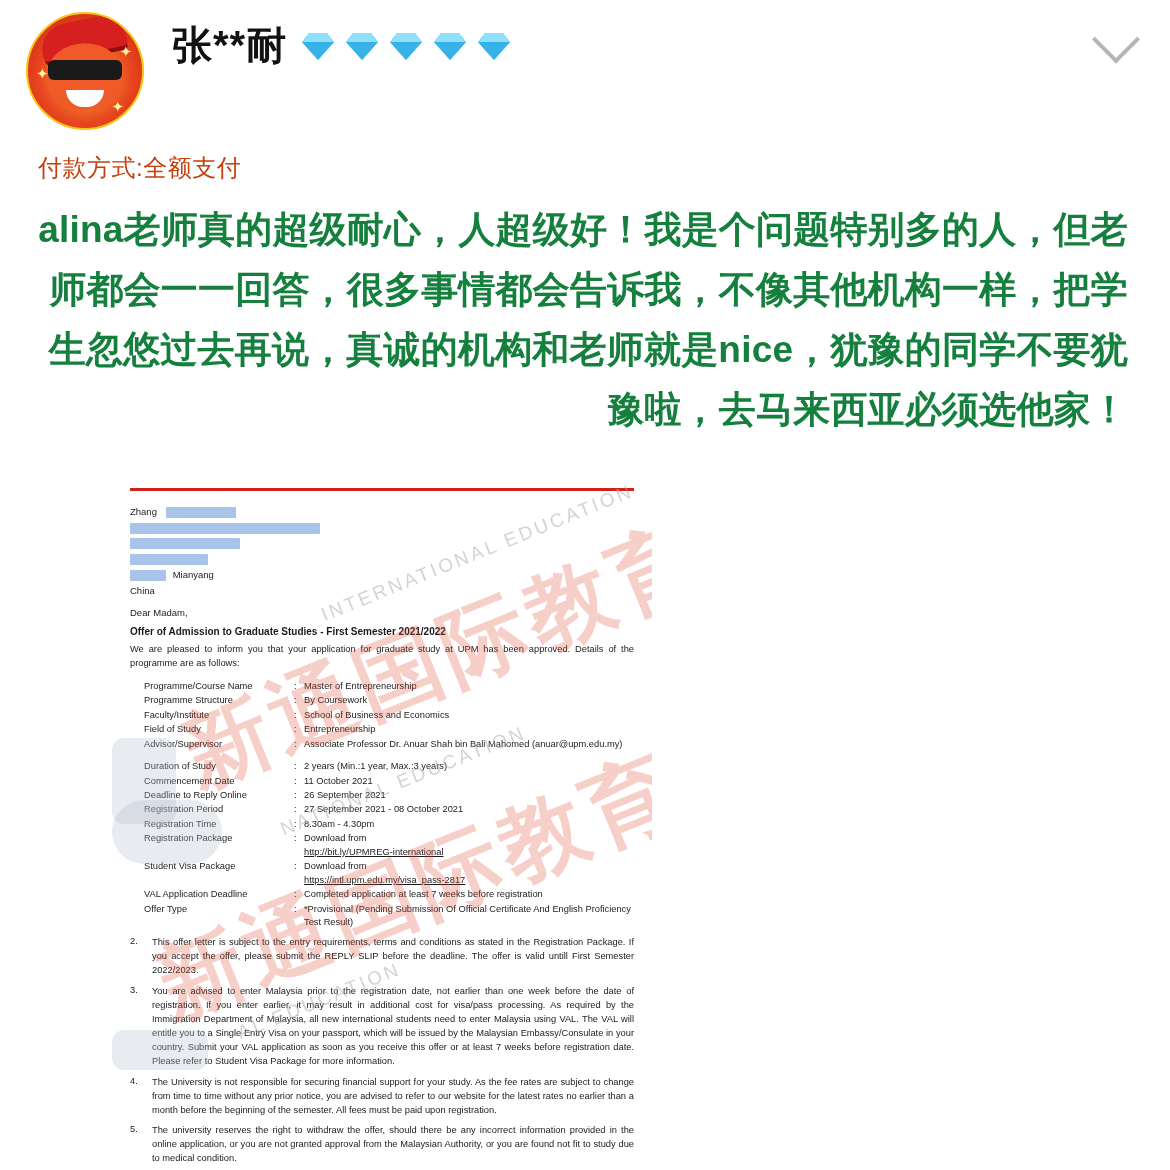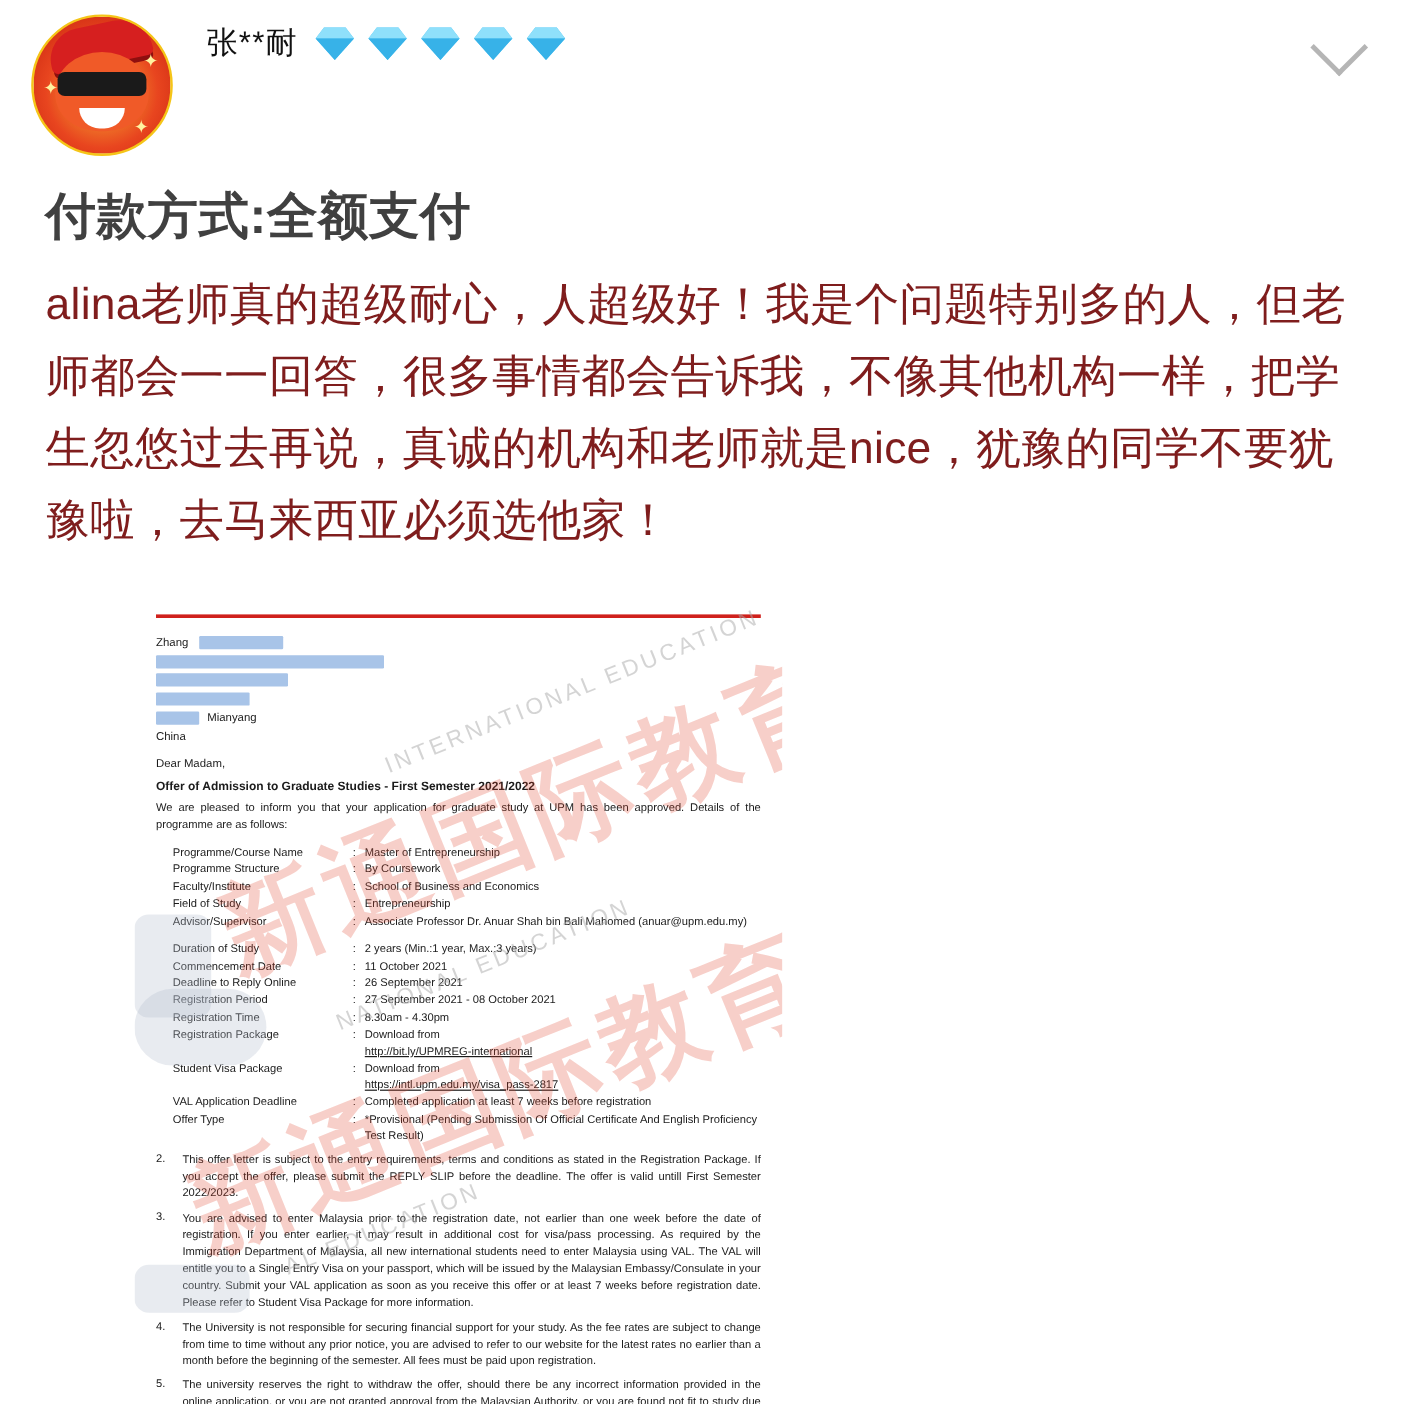--- a/index.html
+++ b/index.html
@@ -89,22 +89,22 @@
     padding-left: 28px;
     padding-top: 6px;
     min-width: 0;
   }
   .name-row {
     display: flex;
     align-items: center;
     gap: 14px;
   }
   .user-name {
-    font-size: 26px;
-    font-weight: normal;
+    font-size: 40px;
+    font-weight: bold;
     color: #111111;
     letter-spacing: 1px;
     white-space: nowrap;
   }
   .gems {
     display: flex;
     align-items: center;
     gap: 10px;
   }
   .gem {
@@ -131,32 +131,33 @@
     width: 34px;
     height: 34px;
     border-right: 4px solid #b5b5b5;
     border-bottom: 4px solid #b5b5b5;
     transform: rotate(45deg) translate(-6px, -6px);
   }
 
   
   .pay-method {
     margin: 22px 30px 0 38px;
-    font-size: 42px;
-    color: #404040;
-    font-weight: bold;
+    font-size: 24px;
+    color: #c2410c;
+    font-weight: normal;
     letter-spacing: 0.5px;
   }
   .review-body {
     margin: 16px 42px 0 38px;
     font-size: 37px;
     line-height: 1.62;
-    color: #7f1d1d;
-    font-weight: normal;
+    color: #15803d;
+    font-weight: bold;
     letter-spacing: 0.2px;
+    text-align: right;
   }
 
   
   .doc-wrap {
     margin: 30px 0 0 112px;
     width: 540px;
     background: #ffffff;
     position: relative;
   }
   .doc {

